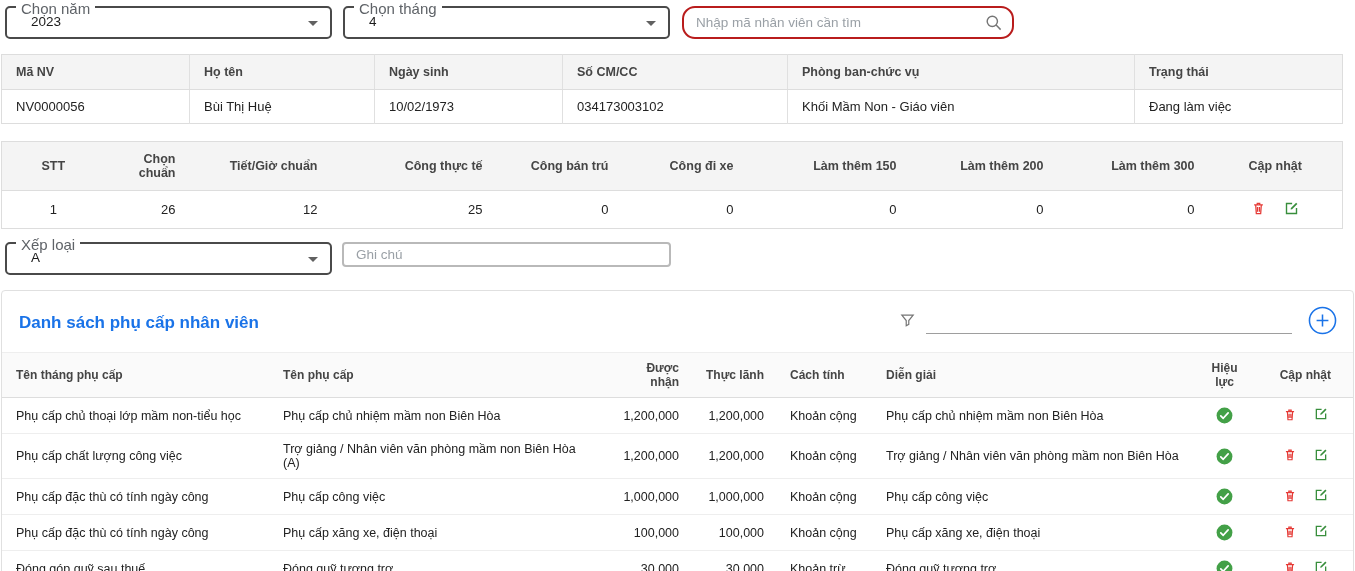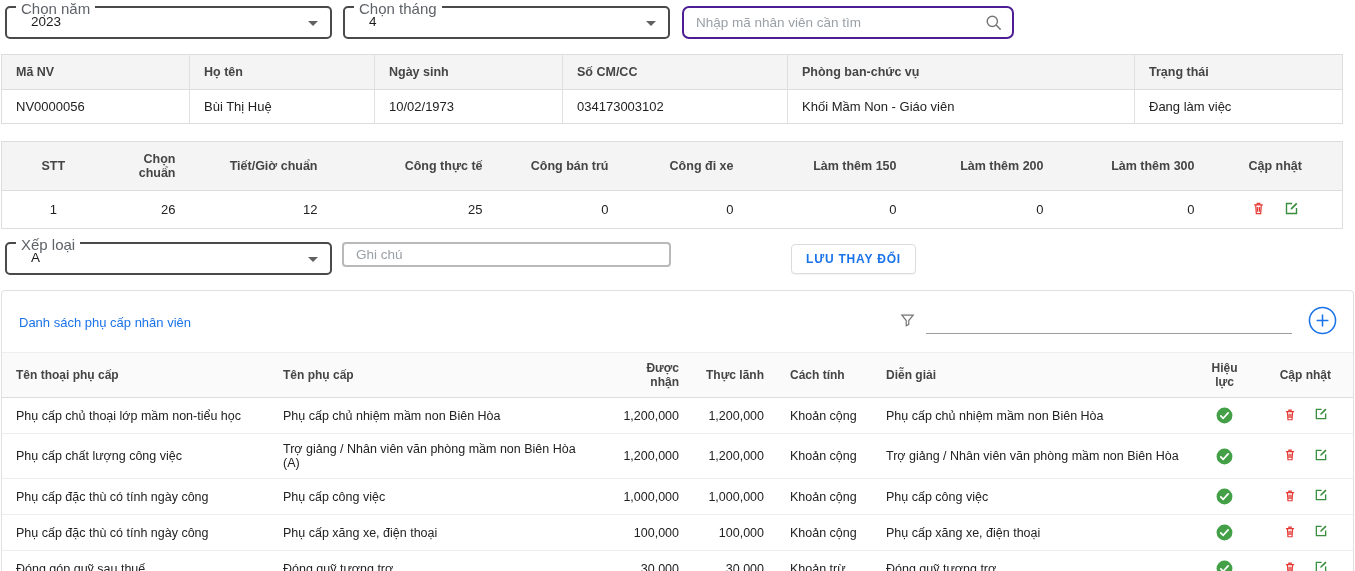--- a/index.html
+++ b/index.html
@@ -7,21 +7,21 @@
   body { padding:6px 0 10px 0; }
 
   
   .top-row { display:flex; align-items:flex-start; padding-left:5px; }
   .mat-select { position:relative; width:327px; height:33px; border:2px solid #4a4a4a; border-radius:5px; background:#fff; cursor:pointer; }
   .mat-select + .mat-select { margin-left:11px; }
   .mat-select .flabel { position:absolute; top:-8px; left:9px; background:#fff; padding:0 5px; font-size:15px; color:#5f6368; }
   .mat-select .val { position:absolute; left:24px; top:6px; font-size:13.5px; color:#1b1b1b; }
   .caret { position:absolute; right:12px; top:13px; width:0; height:0; border-left:5px solid transparent; border-right:5px solid transparent; border-top:5.5px solid #616161; }
   .search-wrap { position:relative; margin-left:12px; width:332px; height:33px; }
-  .search-wrap input { width:100%; height:100%; border:2px solid #4c1d95; border-radius:7px; padding:0 36px 0 12px; font-size:13.5px; font-family:inherit; color:#212121; outline:none; }
+  .search-wrap input { width:100%; height:100%; border:2px solid #b91c1c; border-radius:13px; padding:0 36px 0 12px; font-size:13.5px; font-family:inherit; color:#212121; outline:none; }
   .search-wrap input::placeholder { color:#9aa0a6; }
   .search-wrap .sicon { position:absolute; right:11px; top:7px; }
 
   
   table { border-collapse:collapse; table-layout:fixed; width:1341px; margin:0 1px; background:#fff; }
   .boxed { border:1px solid #ddd; border-radius:3px; }
   th { background:#f4f4f4; font-size:12.5px; font-weight:bold; color:#454545; text-align:left; padding:10px 14px; border-bottom:1px solid #ddd; }
   td { font-size:13px; color:#222; padding:9px 14px; }
   .emp-table { margin-top:15px; }
   .emp-table th, .emp-table td { border-right:1px solid #e0e0e0; }
@@ -36,21 +36,21 @@
   .rating-row { display:flex; align-items:flex-start; padding-left:5px; margin-top:13px; }
   .note-wrap { margin-left:10px; width:329px; height:25px; }
   .note-wrap input { width:100%; height:100%; border:2px solid #b9b9b9; border-radius:4px; padding:0 12px; font-size:13.5px; font-family:inherit; outline:none; }
   .note-wrap input::placeholder { color:#9aa0a6; }
   .btn-blue { background:#fff; border:1px solid #dadce0; border-radius:4px; color:#1a73e8; font-family:inherit; font-weight:bold; font-size:12px; letter-spacing:0.8px; padding:7px 14px; cursor:pointer; box-shadow:0 1px 1px rgba(0,0,0,0.05); white-space:nowrap; }
   .save-btn { margin-left:120px; margin-top:2px; }
 
   
   .card { margin:15px 1px 0 1px; border:1px solid #e0e0e0; border-radius:4px; overflow:hidden; }
   .card-head { display:flex; align-items:center; padding:15px 16px 13px 17px; }
-  .card-title { color:#1a73e8; font-size:13px; font-weight:normal; }
+  .card-title { color:#1a73e8; font-size:17px; font-weight:bold; }
   .card-head .spacer { flex:1; }
   .filter-input { width:366px; border:none; border-bottom:1px solid #9e9e9e; height:22px; font-size:13px; font-family:inherit; outline:none; margin:0 16px 0 10px; background:transparent; }
   .allow-table { width:100%; margin:0; }
   .allow-table th { background:#fafafa; font-size:12px; padding:8px 13px; border-top:1px solid #eee; }
   .allow-table td { font-size:12.5px; padding:8px 13px; border-top:1px solid #eee; }
   .allow-table .c1 { padding-left:14px; }
   .allow-table .desc { padding-left:16px; }
   .allow-table .upd { text-align:right; padding-right:20px; white-space:nowrap; }
   .allow-table th.upd { padding-right:24px; }
 </style>
@@ -169,21 +169,20 @@
 
 <div class="rating-row">
   <div class="mat-select">
     <span class="flabel">Xếp loại</span>
     <span class="val">A</span>
     <span class="caret"></span>
   </div>
   <div class="note-wrap">
     <input type="text" placeholder="Ghi chú" style="">
   </div>
-  <button class="btn-blue save-btn">LƯU THAY ĐỔI</button>
 </div>
 
 <div class="card">
   <div class="card-head">
     <span class="card-title">Danh sách phụ cấp nhân viên</span>
     <span class="spacer"></span>
     <span>
       <svg width="17" height="17" viewBox="0 0 24 24">
           <path fill="none" stroke="#757575" stroke-width="1.7" d="M4 4.5h16l-6.2 7.6v5.4l-3.6 2V12.1z"></path>
         </svg>
@@ -204,21 +203,21 @@
         <col style="width:332px">
         <col style="width:90px">
         <col style="width:85px">
         <col style="width:93px">
         <col style="width:322px">
         <col style="width:65px">
         <col style="width:98px">
       </colgroup>
     <thead>
       <tr>
-        <th class="c1">Tên thoại phụ cấp</th>
+        <th class="c1">Tên tháng phụ cấp</th>
         <th>Tên phụ cấp</th>
         <th class="num">Được nhận</th>
         <th class="num">Thực lãnh</th>
         <th>Cách tính</th>
         <th class="desc">Diễn giải</th>
         <th class="ctr">Hiệu lực</th>
         <th class="upd">Cập nhật</th>
       </tr>
     </thead>
     <tbody>

